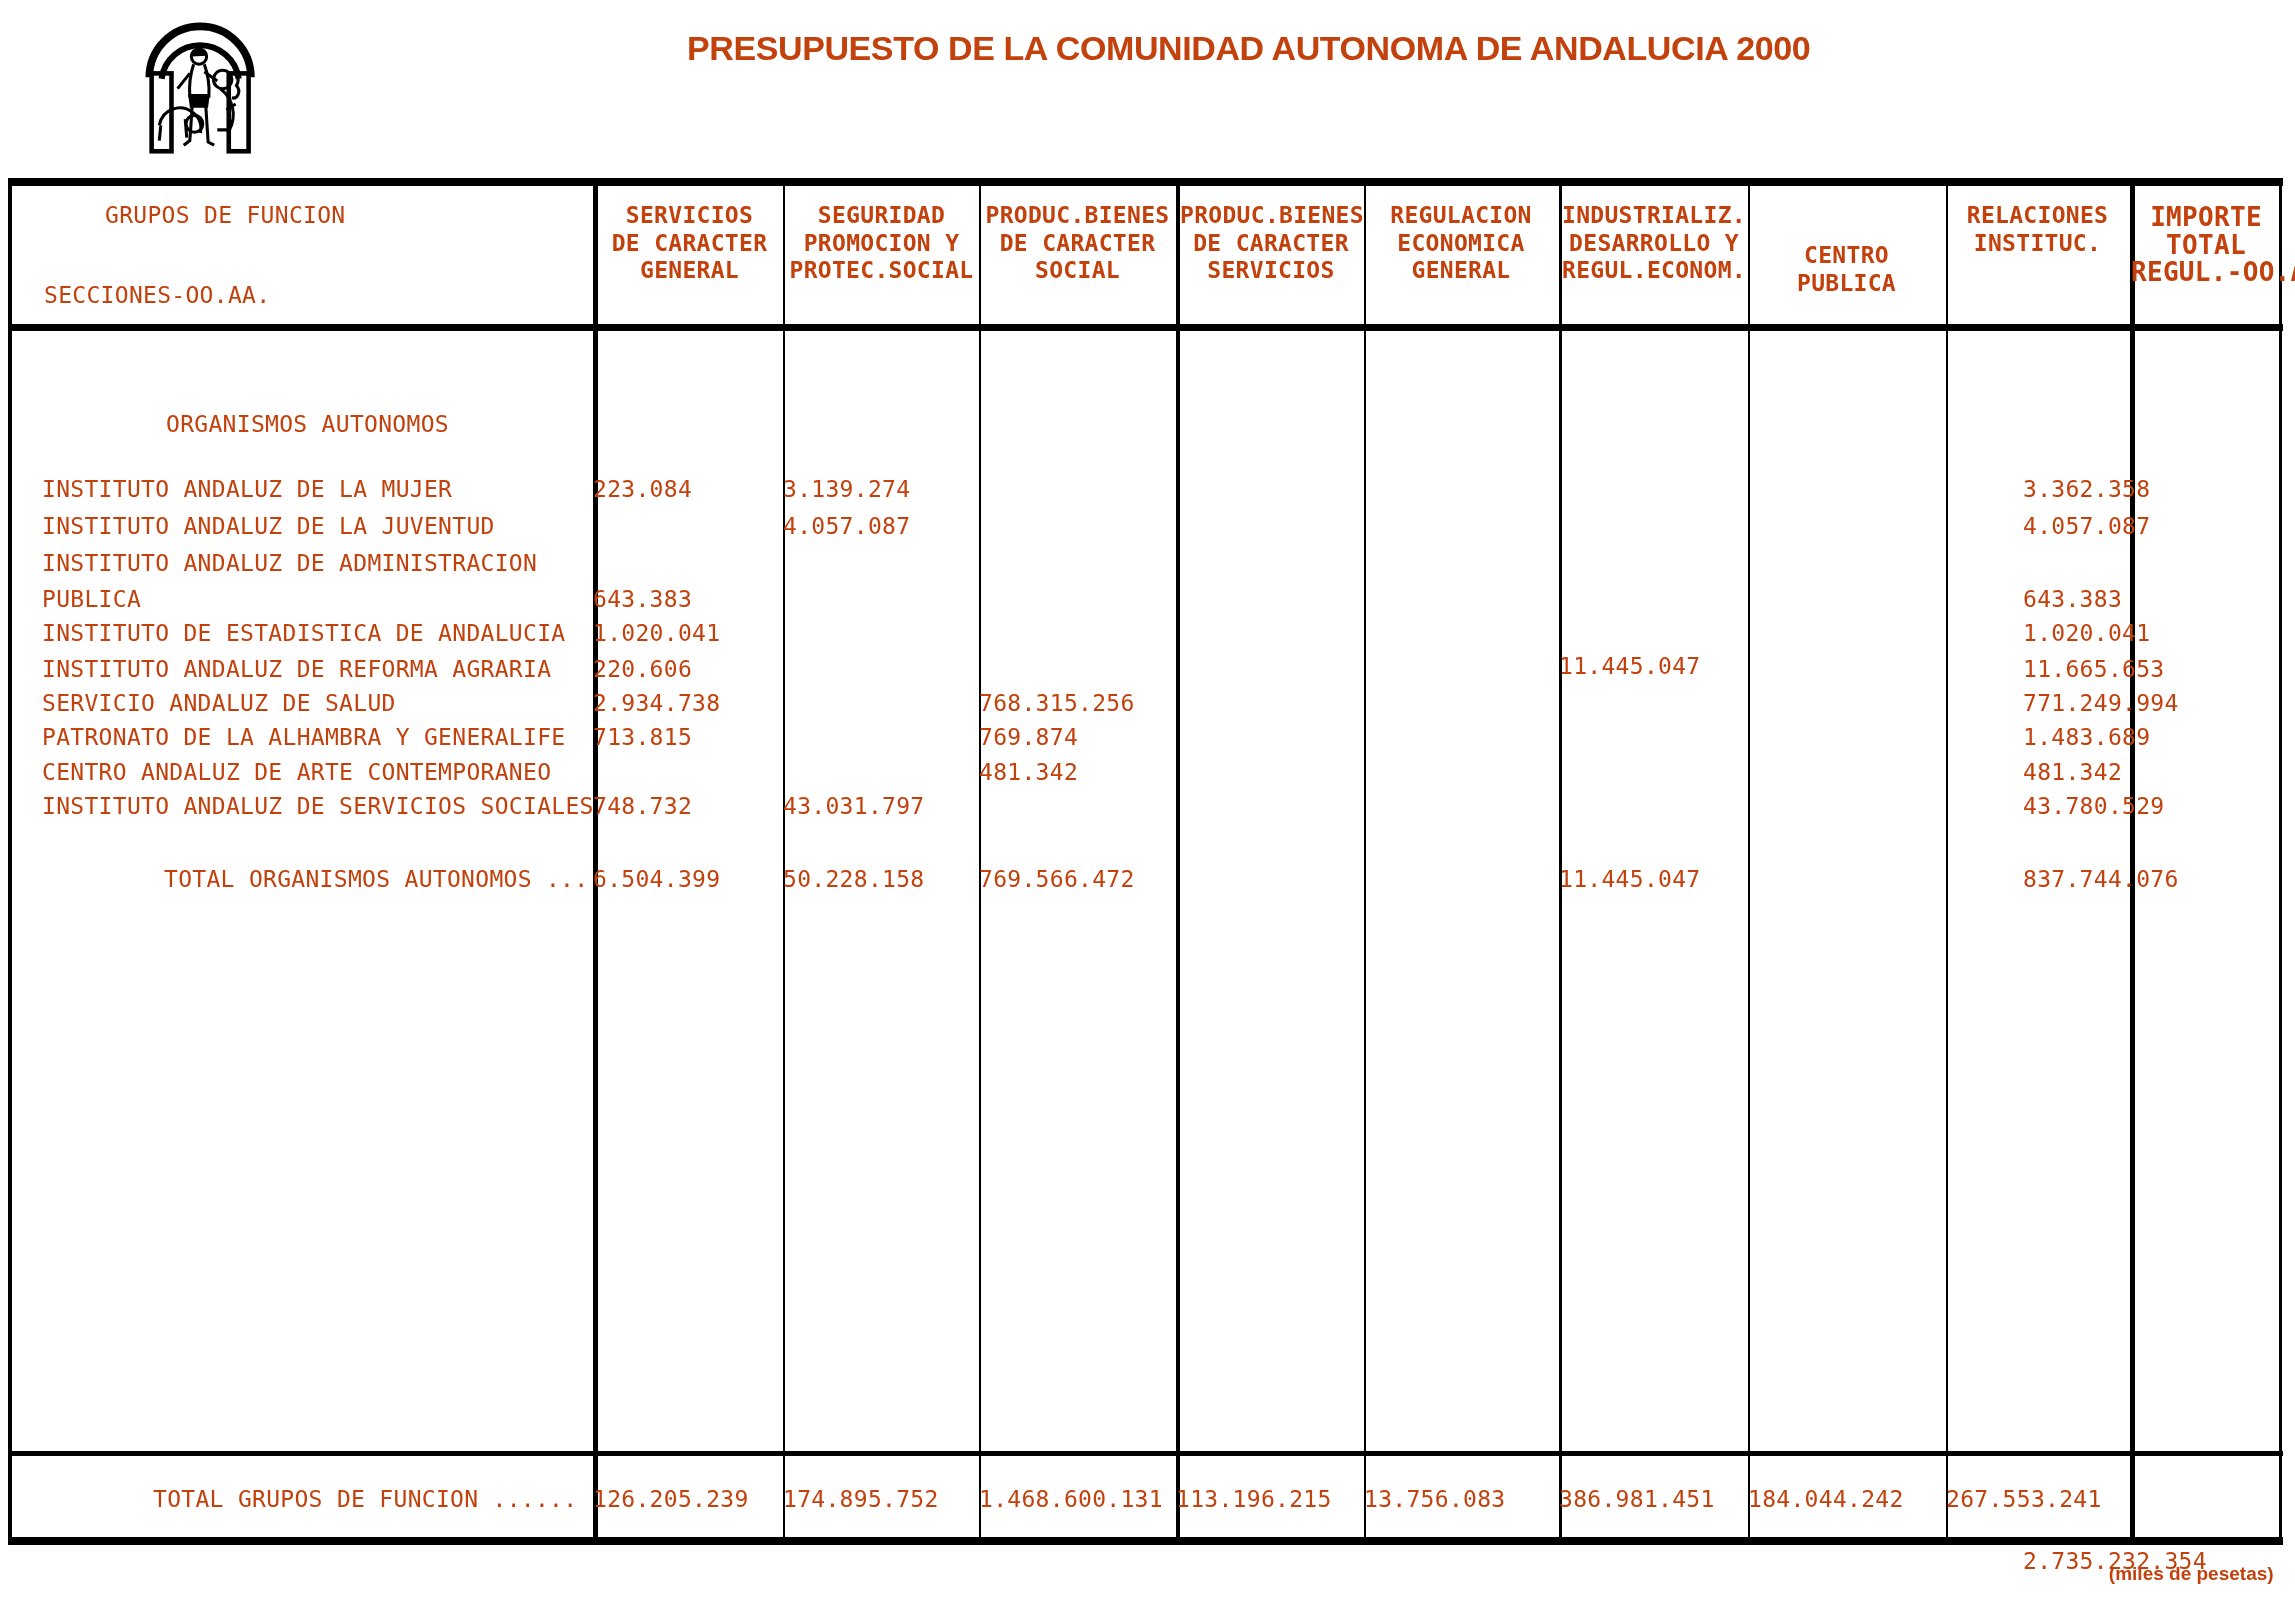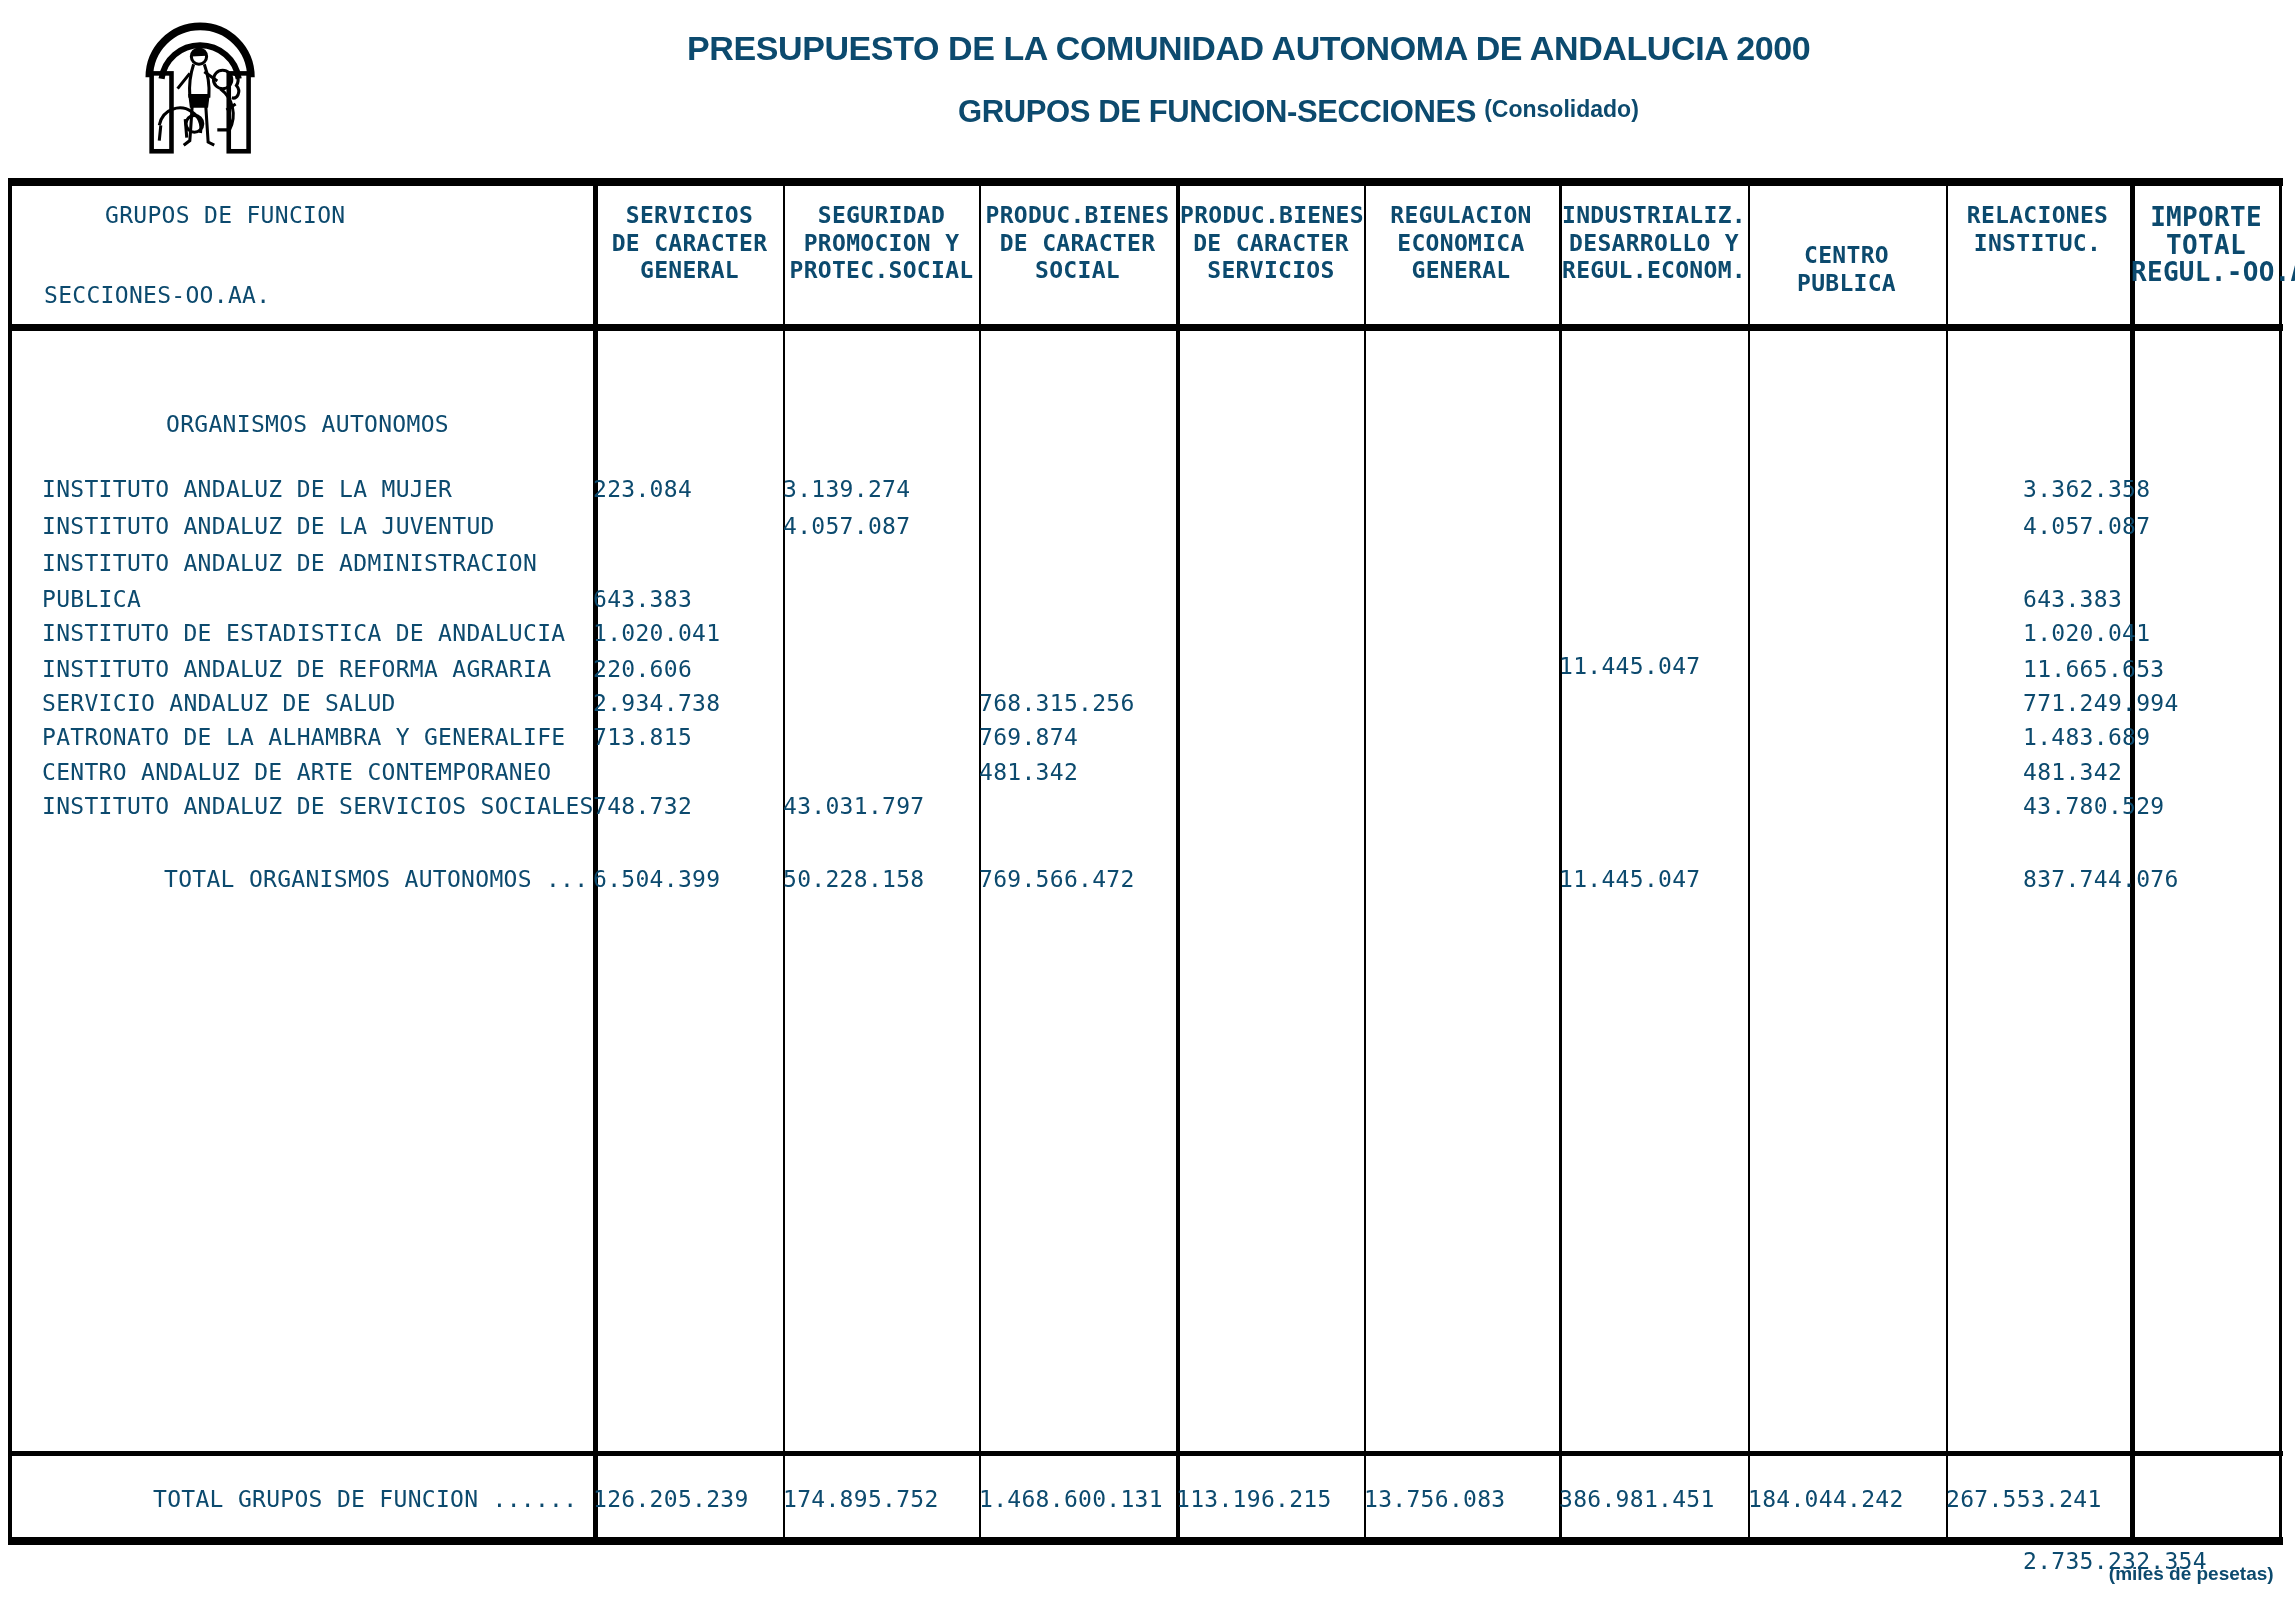--- a/index.html
+++ b/index.html
@@ -2,21 +2,21 @@
 <html style="font-size:12.2px"><head>
 <meta charset="utf-8">
 <style>
   html,body{margin:0;padding:0;background:#e8e8e8;}
   .page{
     position:relative;
     width:2295px;height:1602px;
     background:#ffffff;
     overflow:hidden;
     font-family:"DejaVu Sans Mono", monospace;
-    color:#0c4a6e;
+    color:#c2410c;
   }
   
   .doc-title{
     position:absolute;left:687px;top:29px;
     font-family:"Liberation Sans", sans-serif;
     font-weight:bold;font-size:34px;letter-spacing:-0.4px;
     white-space:nowrap;
   }
   .doc-subtitle{
     position:absolute;left:958px;top:94px;
@@ -73,24 +73,20 @@
       <path d="M112,92 C122,90 126,100 121,108 C128,116 122,126 115,124" stroke-width="4"></path>
       <path d="M100,112 C116,124 122,146 112,166 L96,166 M108,140 L120,132" stroke-width="4"></path>
 
       <path d="M20,160 C24,138 48,132 62,142 C72,148 76,158 74,170" stroke-width="4"></path>
       <circle cx="66" cy="158" r="11" stroke-width="4"></circle>
       <path d="M22,160 L20,180 M36,152 L36,176 M54,152 L56,176" stroke-width="4"></path>
     </g>
   </svg>
 
   <div class="doc-title">PRESUPUESTO DE LA COMUNIDAD AUTONOMA DE ANDALUCIA 2000</div>
-  <div class="doc-subtitle">
-    <span>GRUPOS DE FUNCION-SECCIONES</span>
-    <span class="doc-subtitle-note">(Consolidado)</span>
-  </div>
 
   <div>
 
     <div class="hline" style="left:7.6px;top:178px;width:2275px;height:8.4px"></div>
     <div class="hline" style="left:7.6px;top:324px;width:2275px;height:6.9px"></div>
     <div class="hline" style="left:7.6px;top:1451px;width:2275px;height:4.6px"></div>
     <div class="hline" style="left:7.6px;top:1537px;width:2275px;height:8.4px"></div>
 
     <div class="vline" style="left:7.6px;top:178px;width:4.6px;height:1367px"></div>
     <div class="vline" style="left:593px;top:178px;width:4.6px;height:1367px"></div>

